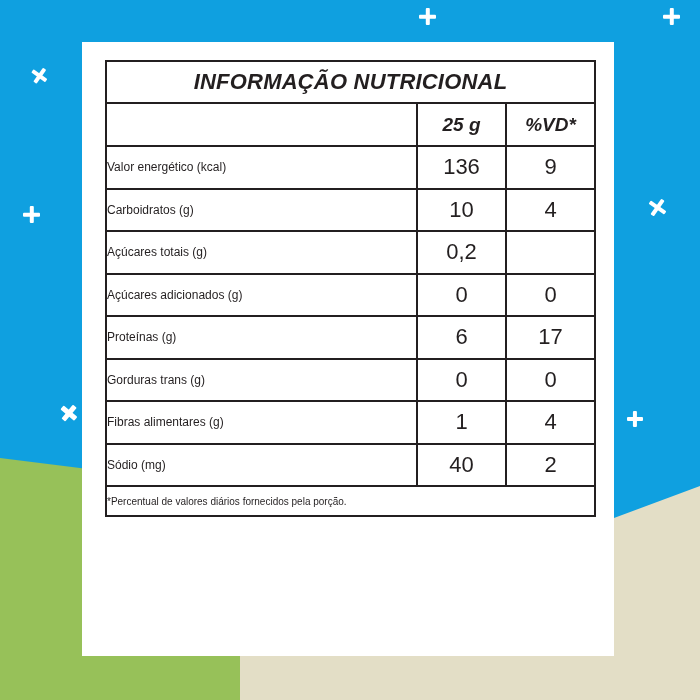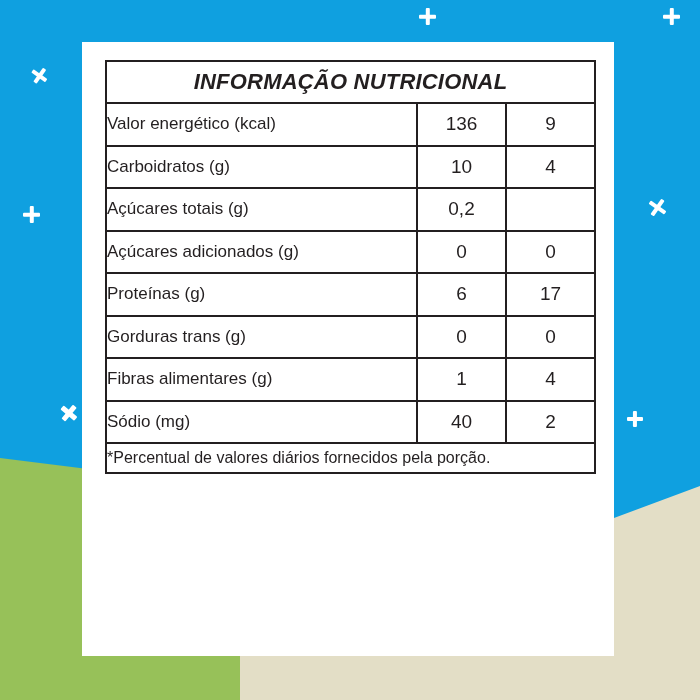--- a/index.html
+++ b/index.html
@@ -115,35 +115,35 @@
   .col-head.blank {
     border-top: none;
     border-left: none;
   }
 
   .nut-row td {
     height: 40.5px;
   }
   .nut-name {
     padding-left: 12px;
-    font-size: 17px;
+    font-size: 12px;
     white-space: nowrap;
   }
   .nut-name.indent {
     padding-left: 30px;
     margin-left: 20px;
   }
   .nut-val {
     text-align: center;
-    font-size: 19px;
+    font-size: 22px;
   }
 
   .footnote-cell {
     padding: 6px 10px 7px 10px;
-    font-size: 16px;
+    font-size: 10px;
     height: 28px;
     white-space: nowrap;
   }
 
   
   col.c-name { width: 311px; }
   col.c-val  { width: 89px; }
   col.c-vd   { width: 89px; }
 </style>
 </head>
@@ -194,20 +194,25 @@
       <colgroup>
         <col class="c-name">
         <col class="c-val">
         <col class="c-vd">
       </colgroup>
 
       <thead>
         <tr>
           <th class="title-cell" colspan="3">INFORMAÇÃO NUTRICIONAL</th>
         </tr>
+        <tr>
+          <th class="col-head blank"></th>
+          <th class="col-head">25 g</th>
+          <th class="col-head">%VD*</th>
+        </tr>
       </thead>
 
       <tbody id="nutrient-rows">
           <tr class="nut-row">
             <td class="nut-name">Valor energético (kcal)</td>
             <td class="nut-val">136</td>
             <td class="nut-val">9</td>
           </tr>
           <tr class="nut-row">
             <td class="nut-name">Carboidratos (g)</td>

